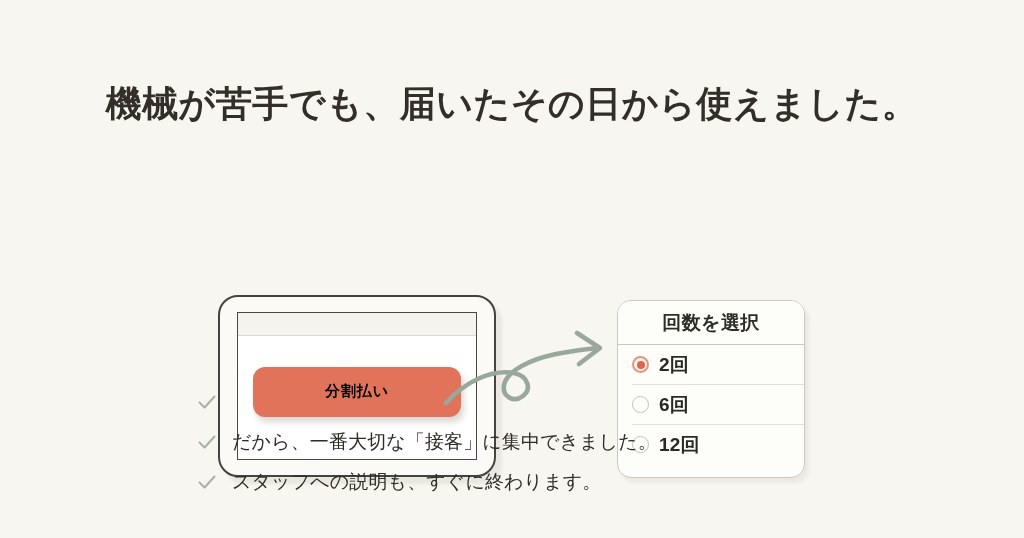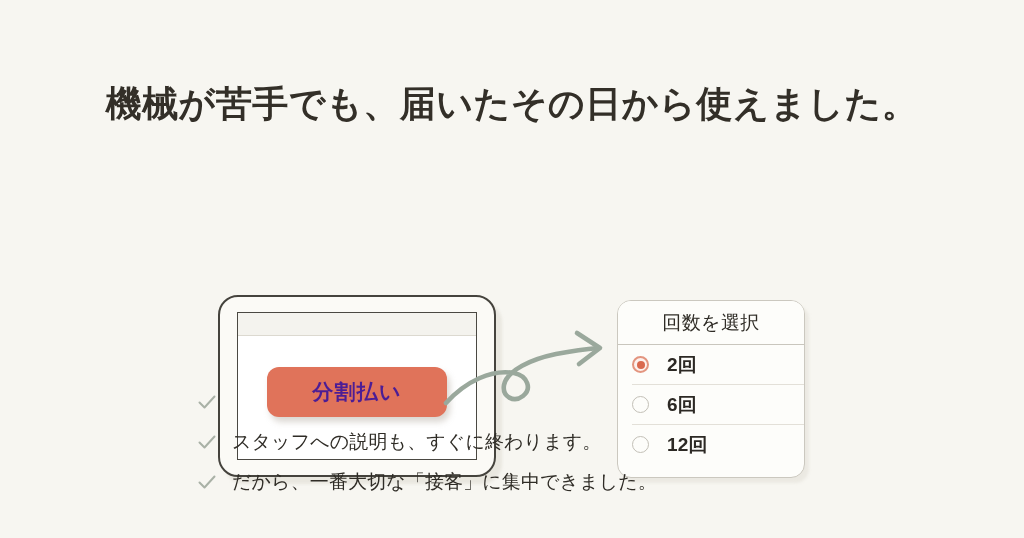--- a/index.html
+++ b/index.html
@@ -94,28 +94,28 @@
     right: 0;
     height: 22px;
     background: #f4f3ee;
     border-bottom: 1.1px solid #dcd9d0;
   }
   .pay-button {
     position: absolute;
     left: 50%;
     top: 54%;
     transform: translate(-50%, -50%);
-    width: 180px;
+    width: 208px;
     height: 50px;
     border: none;
     border-radius: 12px;
     background: #e0735a;
-    color: #4c1d95;
+    color: #000000;
     font-family: inherit;
-    font-size: 21px;
+    font-size: 15px;
     font-weight: 700;
     letter-spacing: 0.06em;
     cursor: pointer;
     box-shadow: 3px 5px 6px rgba(160, 150, 138, 0.38);
     display: flex;
     align-items: center;
     justify-content: center;
     padding: 0;
   }
 
@@ -159,37 +159,36 @@
     border-radius: 14px;
     background: #fdfdfa;
     overflow: hidden;
   }
   .dropdown-header {
     height: 43px;
     display: flex;
     align-items: center;
     justify-content: center;
     font-size: 19px;
-    font-weight: 400;
+    font-weight: 700;
     color: #2f2c26;
     border-bottom: 1.4px solid #c9c6bd;
     letter-spacing: 0.02em;
     background: #fdfdfa;
   }
   .dropdown-list {
     padding: 0 0 0 14px;
   }
   .option-row {
     display: flex;
     align-items: center;
     height: 39px;
     border-bottom: 1.1px solid #e3e0d8;
     cursor: pointer;
     padding-right: 6px;
-    gap: 8px;
   }
   .option-row:last-child {
     border-bottom: none;
   }
   .radio {
     width: 17px;
     height: 17px;
     border-radius: 50%;
     box-sizing: border-box;
     border: 1.6px solid #c3c0b7;
@@ -304,25 +303,25 @@
     <div class="bullet">
       <svg class="check-icon" viewBox="0 0 22 22">
         <path d="M3.5 11.5 L8.5 16.5 L18.5 5.5" fill="none" stroke="#a9b1a6" stroke-width="2" stroke-linecap="round" stroke-linejoin="round"></path>
       </svg>
     </div>
 
     <div class="bullet">
       <svg class="check-icon" viewBox="0 0 22 22">
         <path d="M3.5 11.5 L8.5 16.5 L18.5 5.5" fill="none" stroke="#a9b1a6" stroke-width="2" stroke-linecap="round" stroke-linejoin="round"></path>
       </svg>
-      <span class="bullet-text">スタッフへの説明も、すぐに終わります。</span>
+      <span class="bullet-text">だから、一番大切な「接客」に集中できました。</span>
     </div>
 
     <div class="bullet">
       <svg class="check-icon" viewBox="0 0 22 22">
         <path d="M3.5 11.5 L8.5 16.5 L18.5 5.5" fill="none" stroke="#a9b1a6" stroke-width="2" stroke-linecap="round" stroke-linejoin="round"></path>
       </svg>
-      <span class="bullet-text">だから、一番大切な「接客」に集中できました。</span>
+      <span class="bullet-text">スタッフへの説明も、すぐに終わります。</span>
     </div>
 
   </div>
 
 </div>
 
 </body></html>

